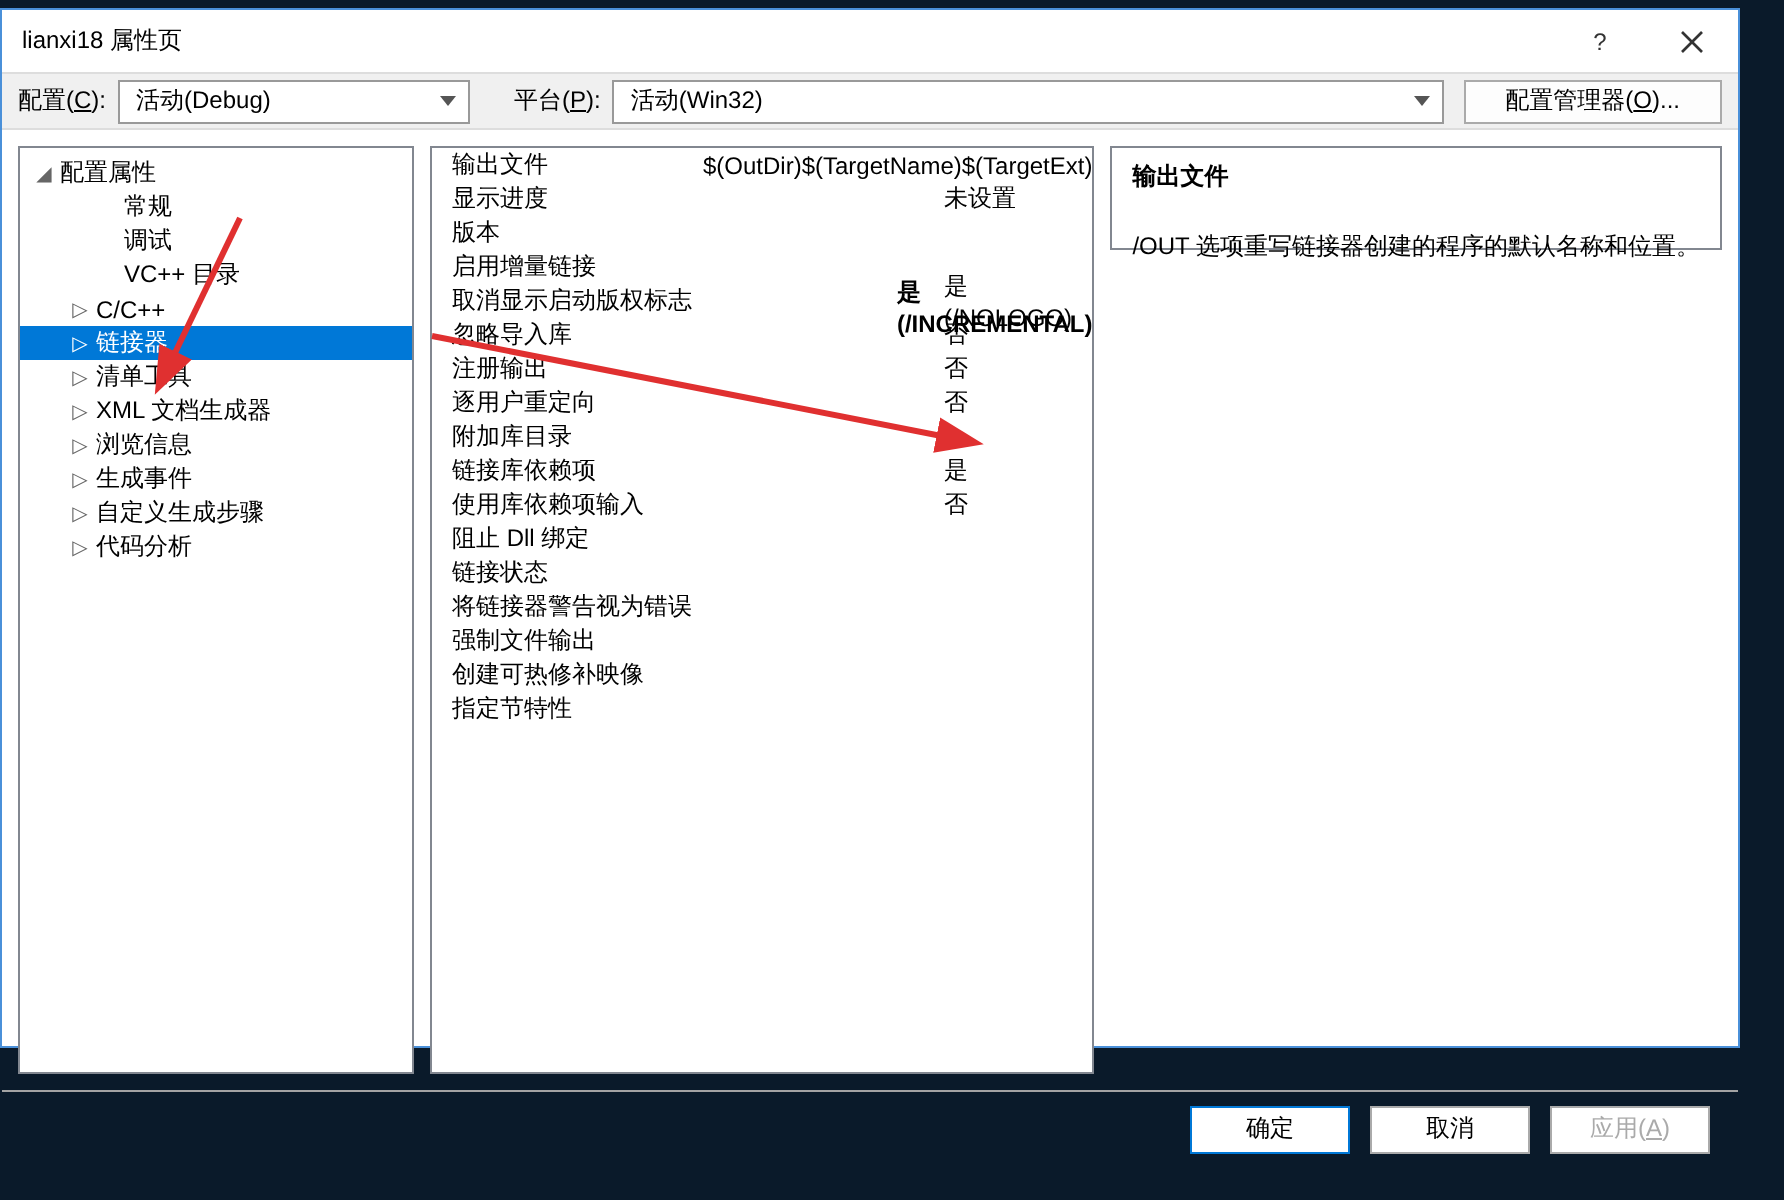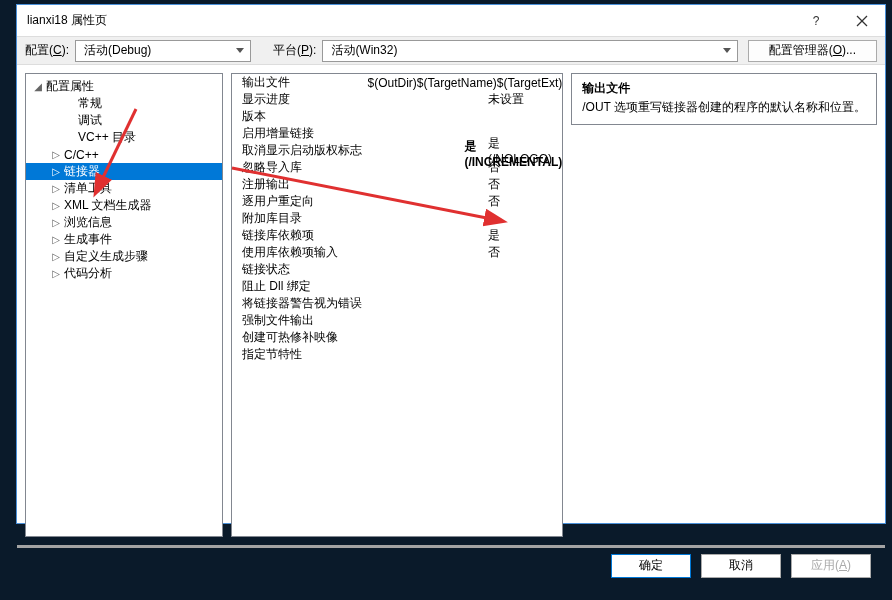--- a/index.html
+++ b/index.html
@@ -1,17 +1,17 @@
 <!DOCTYPE html>
 <html><head>
   <meta charset="utf-8">
   <style>
     * { box-sizing: border-box; margin: 0; padding: 0; font-family: "Microsoft YaHei", "Segoe UI", sans-serif; font-size: 12px; }
     body { background: #0a1a2a; width: 892px; height: 600px; overflow: hidden; }
-    .dialog { position: absolute; left: 16px; top: 4px; width: 870px; height: 520px; background: #ffffff; border: 1px solid #4a90d9; }
+    .dialog { position: absolute; left: 0; top: 4px; width: 870px; height: 520px; background: #ffffff; border: 1px solid #4a90d9; }
     .titlebar { height: 32px; display: flex; align-items: center; padding-left: 10px; background: #fff; border-bottom: 1px solid #ddd; }
     .titlebar-title { flex: 1; color: #000; }
     .titlebar-actions { display: flex; }
     .titlebar-btn { width: 46px; height: 32px; display: flex; align-items: center; justify-content: center; color: #333; cursor: pointer; }
     .toolbar { height: 28px; display: flex; align-items: center; padding: 0 8px; gap: 6px; background: #f0f0f0; border-bottom: 1px solid #ddd; }
     .toolbar-label { color: #000; }
     .toolbar-label u { text-decoration: underline; }
     .combo { display: flex; align-items: center; background: #fff; border: 1px solid #999; height: 22px; padding: 0 6px 0 8px; justify-content: space-between; cursor: pointer; }
     .combo-config { width: 176px; }
     .combo-platform { width: 416px; }
@@ -28,22 +28,22 @@
     .tree-item .indent1 { display: inline-block; width: 18px; }
     .tree-item .indent2 { display: inline-block; width: 32px; }
     .content-pane { flex: 1; display: flex; flex-direction: row; gap: 8px; position: relative; }
     .prop-grid { flex: 1; border: 1px solid #828790; background: #fff; overflow: hidden; }
     .prop-row { display: flex; height: 17px; align-items: center; }
     .prop-label { width: 256px; padding-left: 10px; color: #000; }
     .prop-value { flex: 1; color: #000; }
     .prop-value.bold { font-weight: bold; margin-top: 40px; }
     .desc-box { height: 52px; border: 1px solid #828790; background: #fff; padding: 6px 10px; }
     .desc-title { font-weight: bold; color: #000; }
-    .desc-text { color: #000; margin-top: 2px; }
-    .footer { height: 38px; display: flex; align-items: center; justify-content: flex-end; gap: 10px; padding-right: 14px; border-top: 3px solid #a3a3a3; }
+    .desc-text { color: #000; margin-top: 18px; }
+    .footer { height: 38px; display: flex; align-items: center; justify-content: flex-end; gap: 10px; padding-right: 14px; border-top: 1px solid #a3a3a3; }
     .btn { height: 24px; min-width: 80px; padding: 0 14px; background: #fff; border: 1px solid #aaa; cursor: pointer; }
     .btn.default { border: 1px solid #0078d7; }
     .btn.disabled { color: #aaa; cursor: default; }
     .btn u { text-decoration: underline; }
     .arrow-svg { position: absolute; pointer-events: none; z-index: 10; }
   </style>
 </head>
 <body>
 
 <div class="dialog">
@@ -190,25 +190,25 @@
           </div>
           <div class="prop-row">
             <div class="prop-label">链接库依赖项</div>
             <div class="prop-value">是</div>
           </div>
           <div class="prop-row">
             <div class="prop-label">使用库依赖项输入</div>
             <div class="prop-value">否</div>
           </div>
           <div class="prop-row">
+            <div class="prop-label">阻止 Dll 绑定</div>
+            <div class="prop-value"></div>
+          </div>
+          <div class="prop-row">
             <div class="prop-label">链接状态</div>
-            <div class="prop-value"></div>
-          </div>
-          <div class="prop-row">
-            <div class="prop-label">阻止 Dll 绑定</div>
             <div class="prop-value"></div>
           </div>
           <div class="prop-row">
             <div class="prop-label">将链接器警告视为错误</div>
             <div class="prop-value"></div>
           </div>
           <div class="prop-row">
             <div class="prop-label">强制文件输出</div>
             <div class="prop-value"></div>
           </div>

